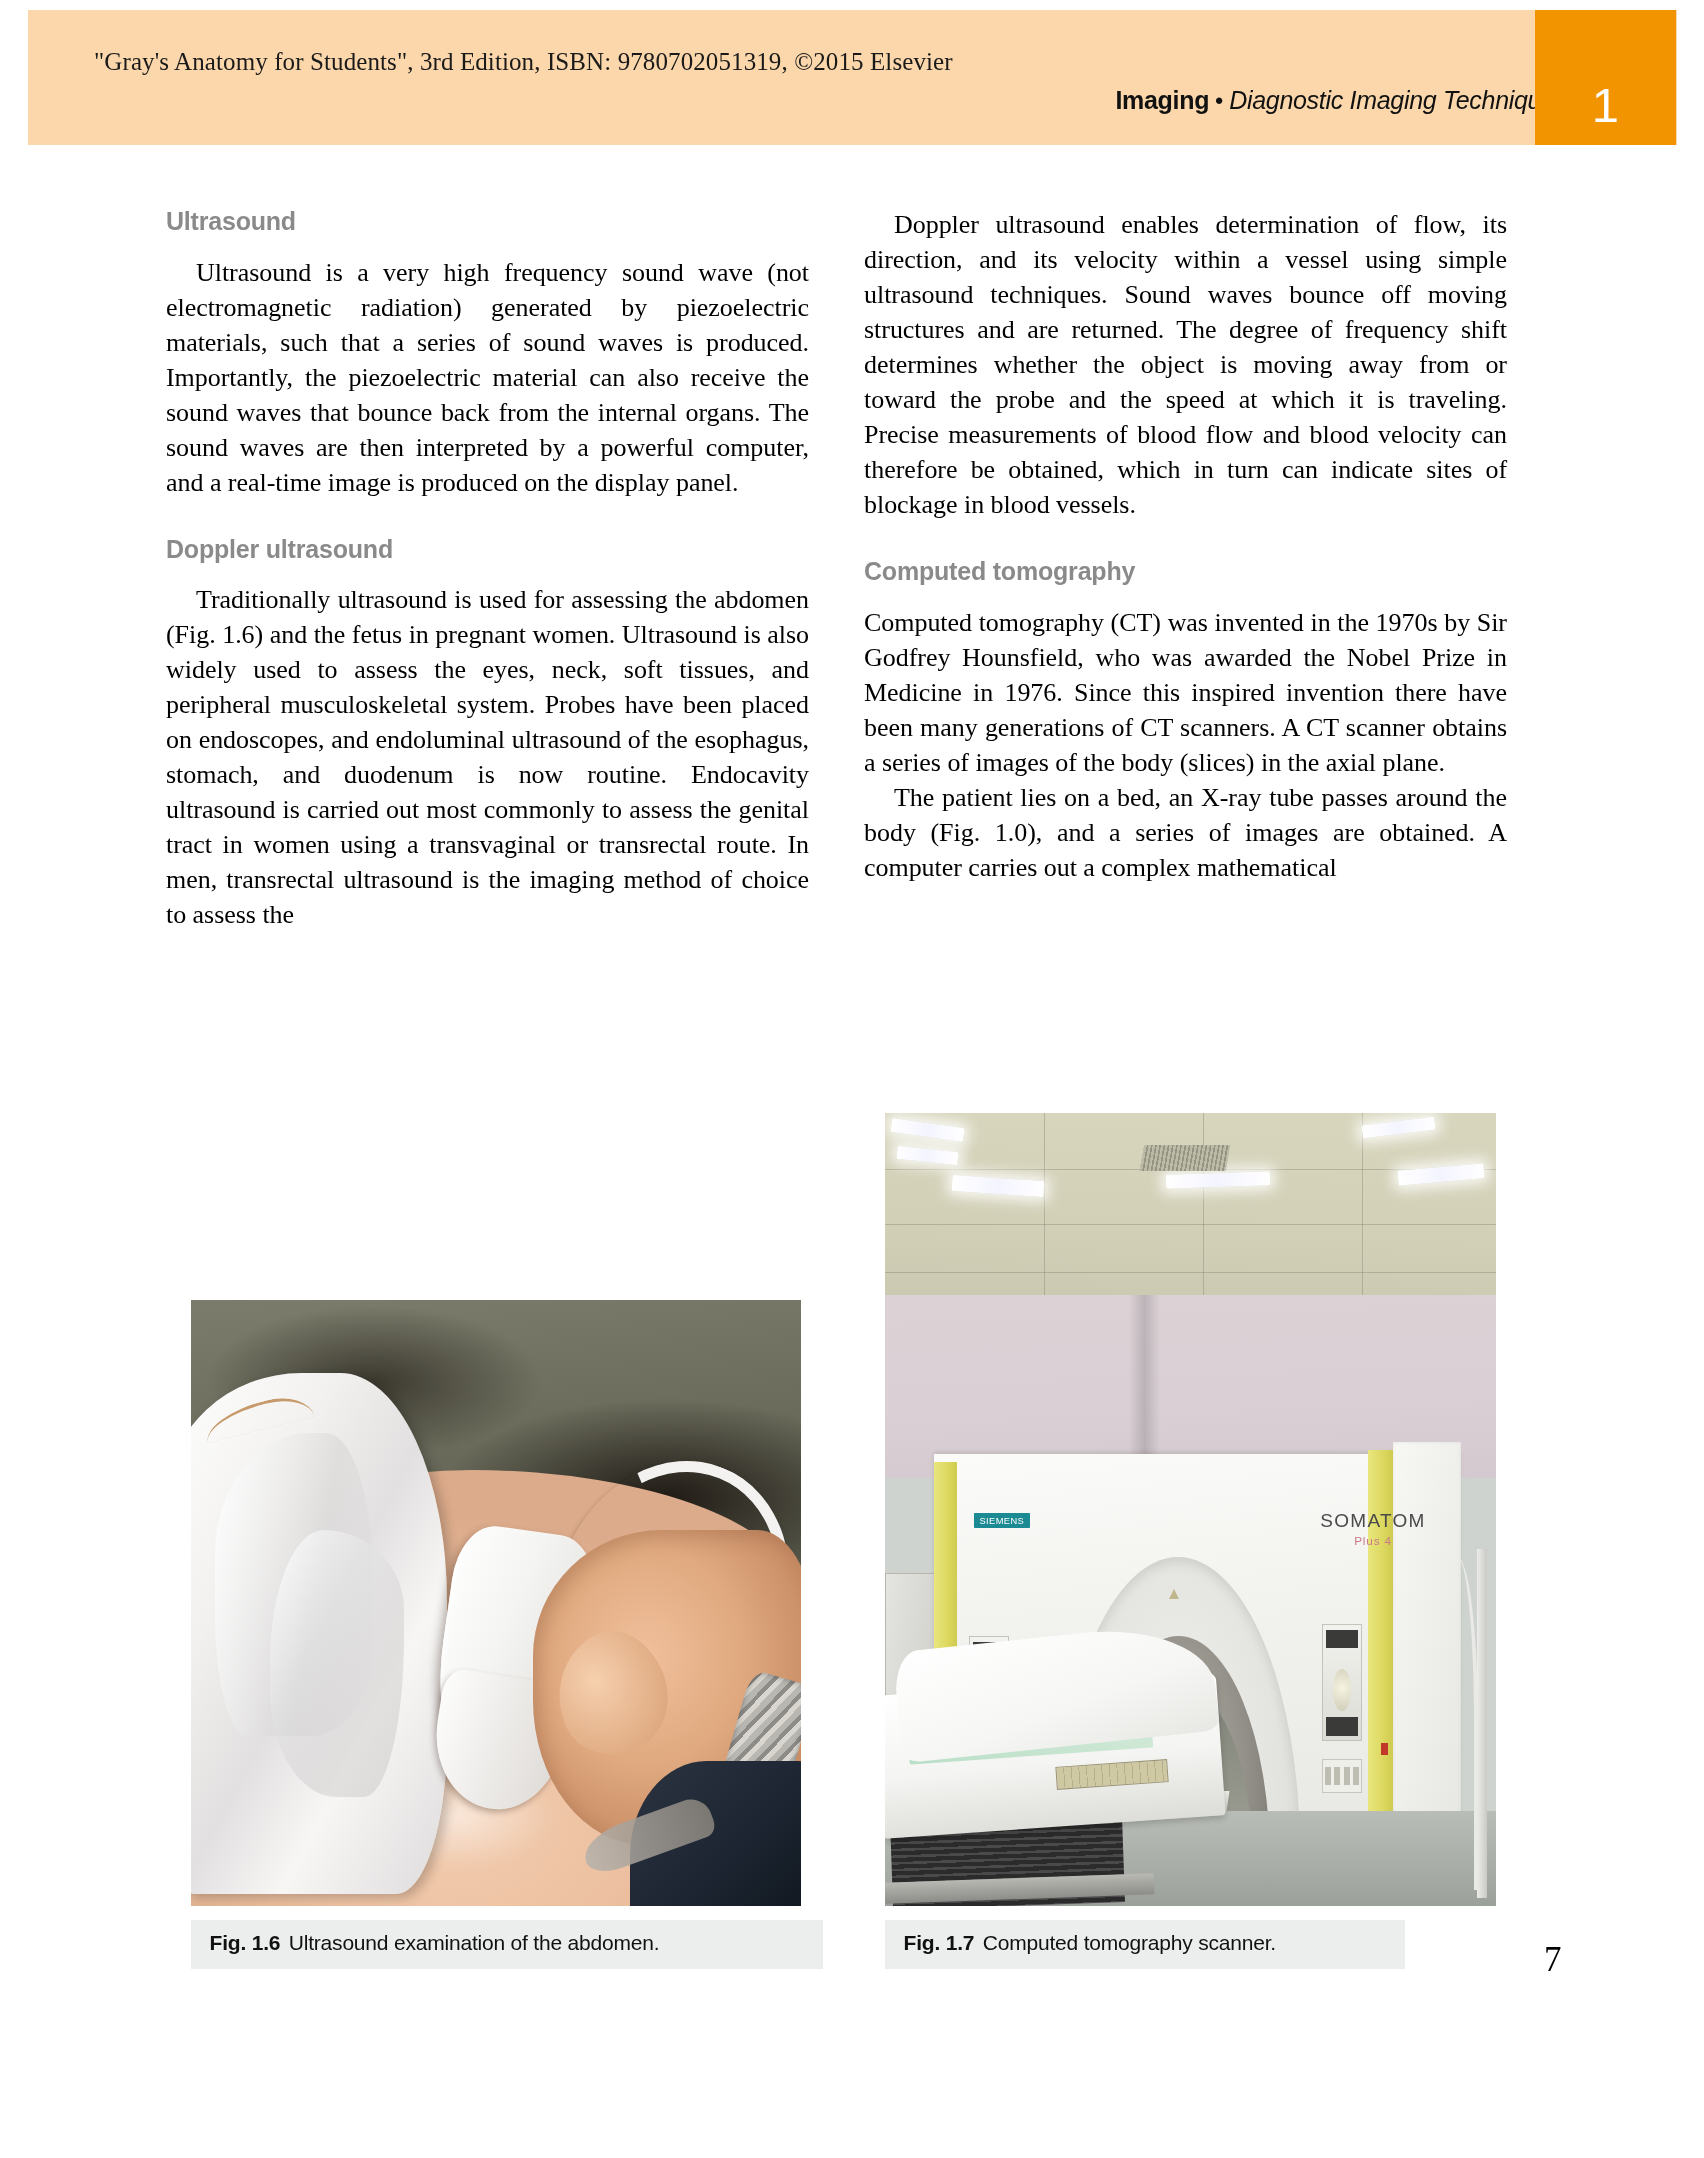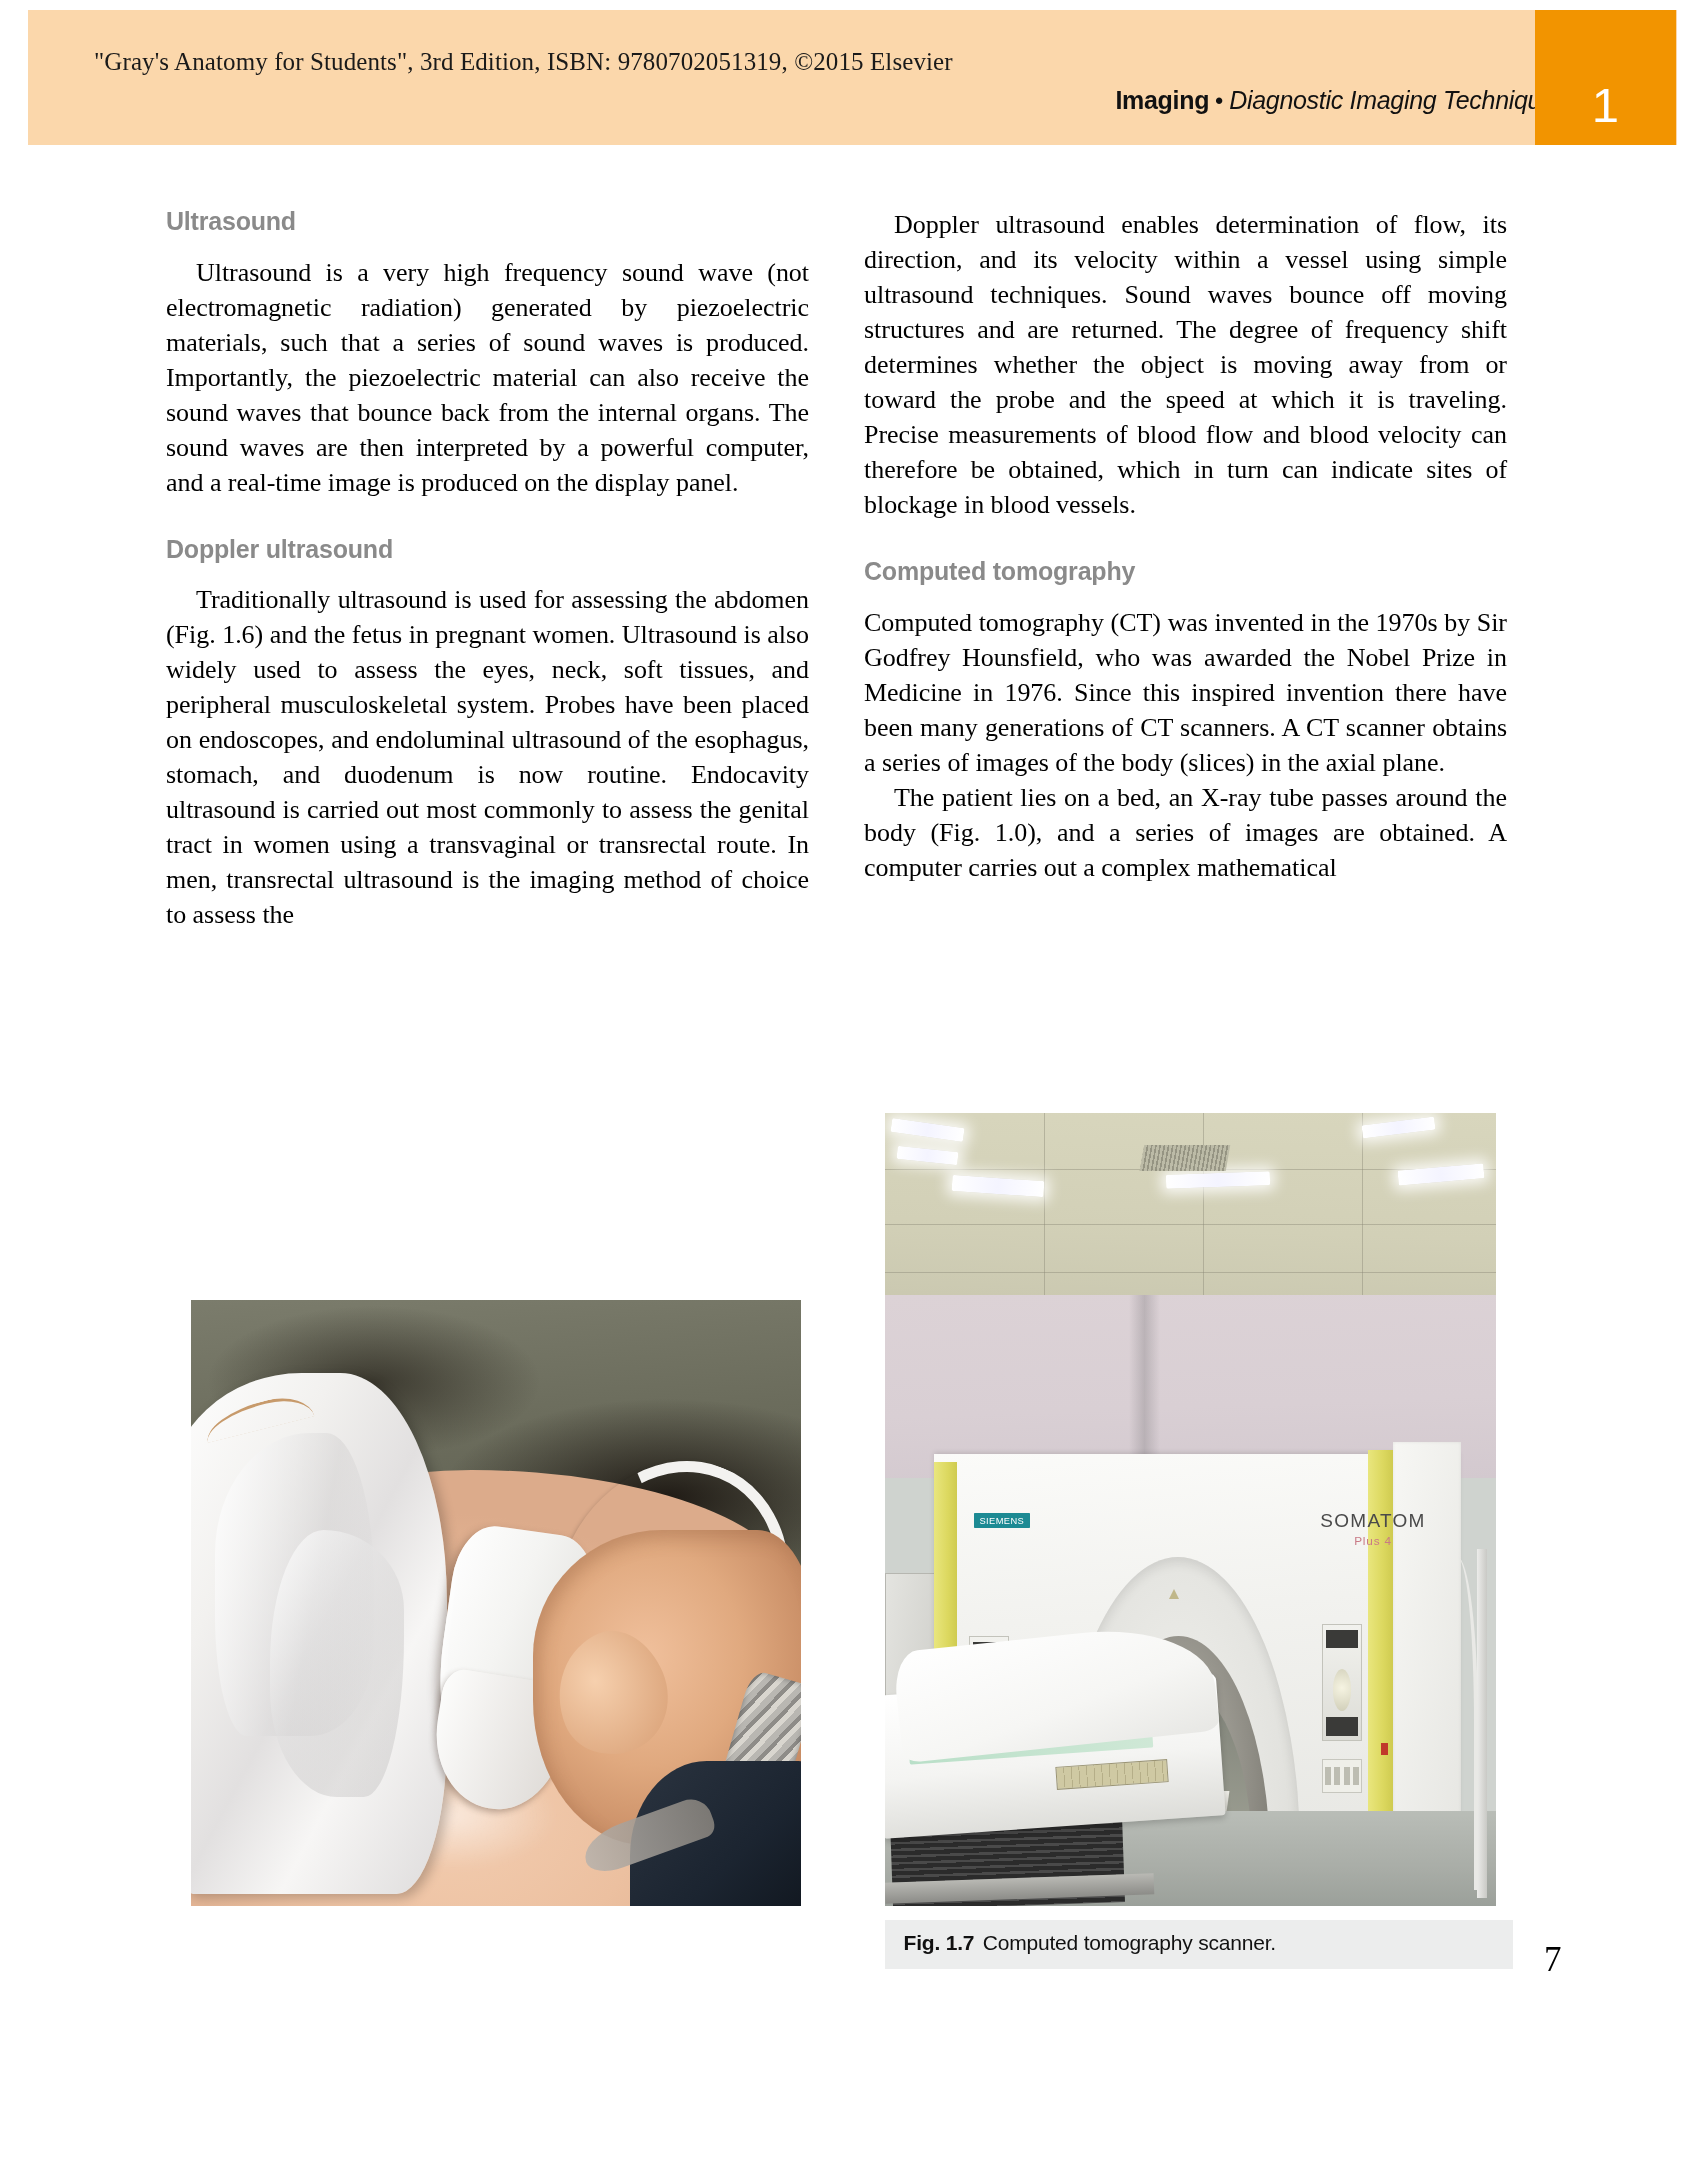--- a/index.html
+++ b/index.html
@@ -132,21 +132,21 @@
   .figure-caption .cap-text { padding-left: 8.4px; }
 
   
   #figure-ultrasound { left: 191px; top: 1300px; }
   #figure-ultrasound .figure-image { width: 610px; height: 606px; }
   #figure-ultrasound .figure-caption { width: 632px; margin-top: 13.5px; }
 
   
   #figure-ct { left: 885px; top: 1113px; }
   #figure-ct .figure-image { width: 611px; height: 793px; }
-  #figure-ct .figure-caption { width: 628px; margin-top: 13.5px; }
+  #figure-ct .figure-caption { width: 520px; margin-top: 13.5px; }
 
   
   #page-folio {
     position: absolute;
     left: 1544px;
     top: 1940px;
     font-family: "Liberation Serif", serif;
     font-size: 35px;
     color: #000;
   }
@@ -475,20 +475,23 @@
       <div id="us-cable"></div>
       <div id="us-probe"></div>
       <div id="us-probe-foot"></div>
       <div id="us-hand"></div>
       <div id="us-thumb"></div>
       <div id="us-watch"></div>
       <div id="us-jeans"></div>
       <div id="us-waistband"></div>
     </div>
   </div>
+  <div class="figure-caption">
+    <span class="cap-num">Fig. 1.6</span><span class="cap-text">Ultrasound examination of the abdomen.</span>
+  </div>
 </div>
 
 <div class="figure" id="figure-ct">
   <div class="figure-image">
     <div id="ct-art">
       <div id="ct-ceiling"></div>
 
       <div class="ct-tile-line" style="left:0;  top:7%;  width:100%;"></div>
       <div class="ct-tile-line" style="left:0;  top:14%; width:100%;"></div>
       <div class="ct-tile-line" style="left:0;  top:20%; width:100%;"></div>

